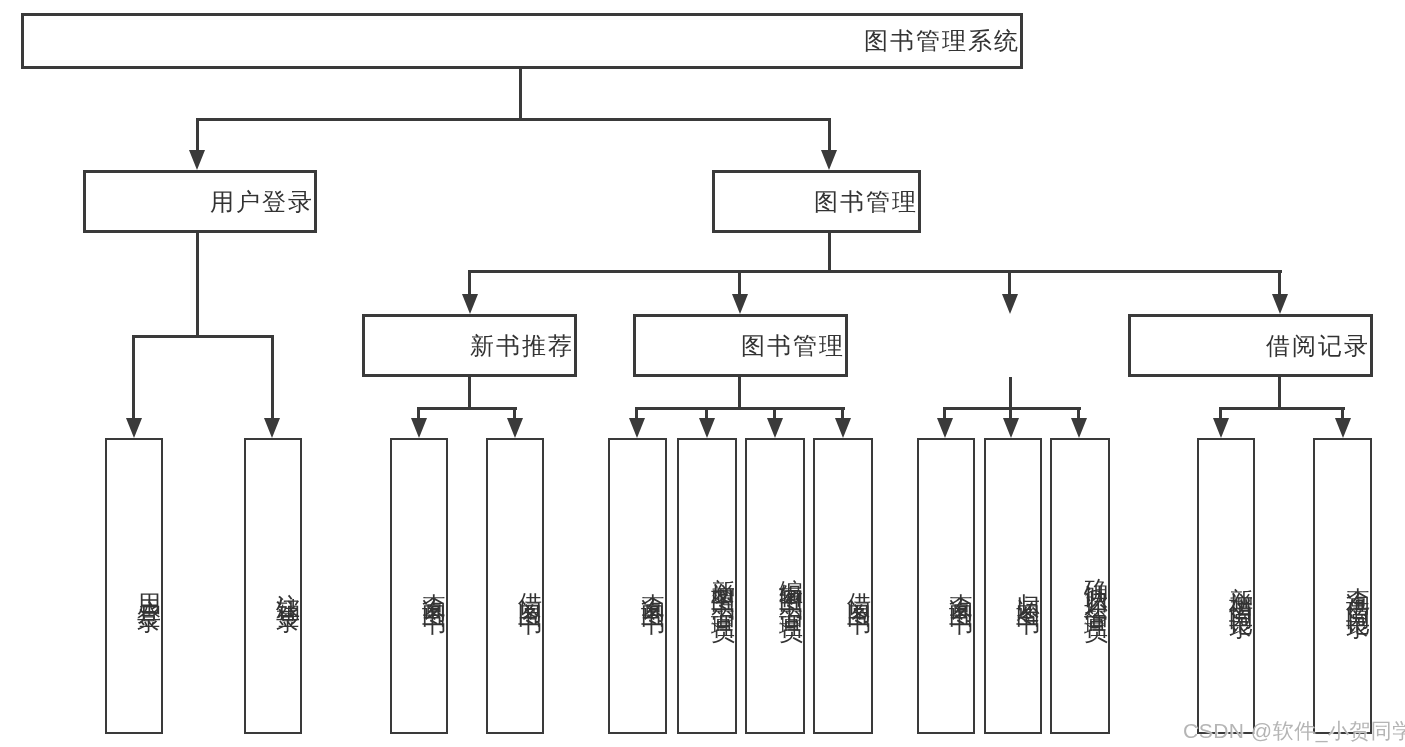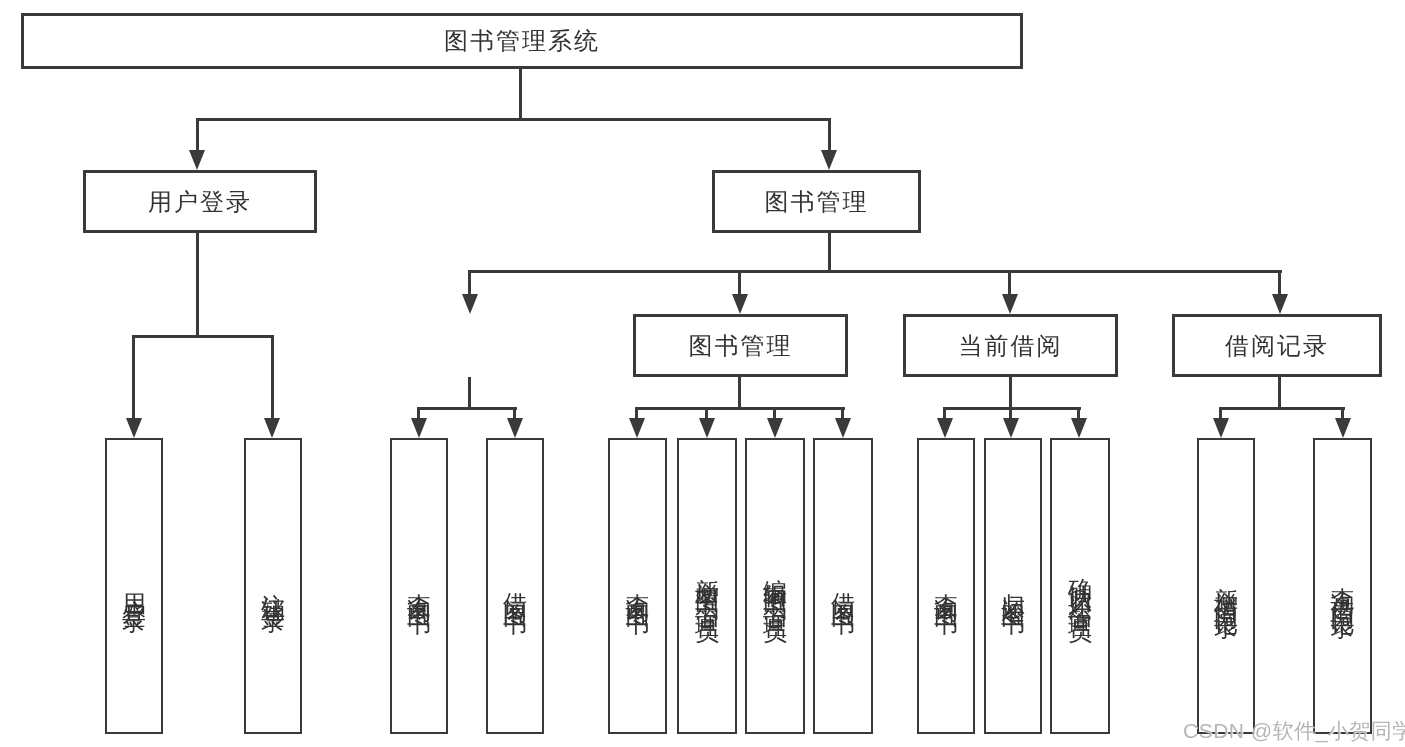--- a/index.html
+++ b/index.html
@@ -6,21 +6,21 @@
     --line:#3a3a3a; --box_border:#3a3a3a; --text:#333333; --watermark:#b5b5b5; --background:#ffffff;
   }
   html,body{margin:0;padding:0;background:var(--background);}
   .canvas{
     position:relative; width:1405px; height:747px; background:var(--background);
     font-family:"Liberation Sans", sans-serif; overflow:hidden;
   }
   .box{
     position:absolute; box-sizing:border-box; background:#fff;
     border:3px solid var(--box_border);
-    display:flex; align-items:center; justify-content:center;
+    display:flex; align-items:center; justify-content:flex-end;
   }
   .box.leaf{ border-width:2.5px; }
   .hl{ font-size:24px; letter-spacing:2px; color:var(--text); white-space:nowrap; }
   .vl{
     writing-mode:vertical-rl; text-orientation:mixed;
     font-size:24px; letter-spacing:6px; line-height:1;
     color:var(--text); white-space:nowrap;
   }
   .ln{ position:absolute; background:var(--line); }
   .arr{
@@ -68,27 +68,27 @@
   <div class="ln" style="left:468px;top:270px;width:814px;height:3px"></div>
   <div class="ln" style="left:468px;top:270px;width:3px;height:26px"></div>
   <div class="arr" style="left:462px;top:294px"></div>
   <div class="ln" style="left:738px;top:270px;width:3px;height:26px"></div>
   <div class="arr" style="left:732px;top:294px"></div>
   <div class="ln" style="left:1008px;top:270px;width:3px;height:26px"></div>
   <div class="arr" style="left:1002px;top:294px"></div>
   <div class="ln" style="left:1278px;top:270px;width:3px;height:26px"></div>
   <div class="arr" style="left:1272px;top:294px"></div>
 
+  <div class="box" style="left:362px;top:314px;width:215px;height:63px">
+    <span class="hl">新书推荐</span>
+  </div>
   <div class="box" style="left:633px;top:314px;width:215px;height:63px">
     <span class="hl">图书管理</span>
   </div>
-  <div class="box" style="left:903px;top:314px;width:215px;height:63px">
-    <span class="hl">当前借阅</span>
-  </div>
-  <div class="box" style="left:1172px;top:314px;width:210px;height:63px">
+  <div class="box" style="left:1128px;top:314px;width:245px;height:63px">
     <span class="hl">借阅记录</span>
   </div>
 
   <div class="ln" style="left:468px;top:377px;width:3px;height:33px"></div>
   <div class="ln" style="left:417px;top:407px;width:100px;height:3px"></div>
   <div class="ln" style="left:417px;top:407px;width:3px;height:13px"></div>
   <div class="arr" style="left:411px;top:418px"></div>
   <div class="ln" style="left:513px;top:407px;width:3px;height:13px"></div>
   <div class="arr" style="left:507px;top:418px"></div>
 

